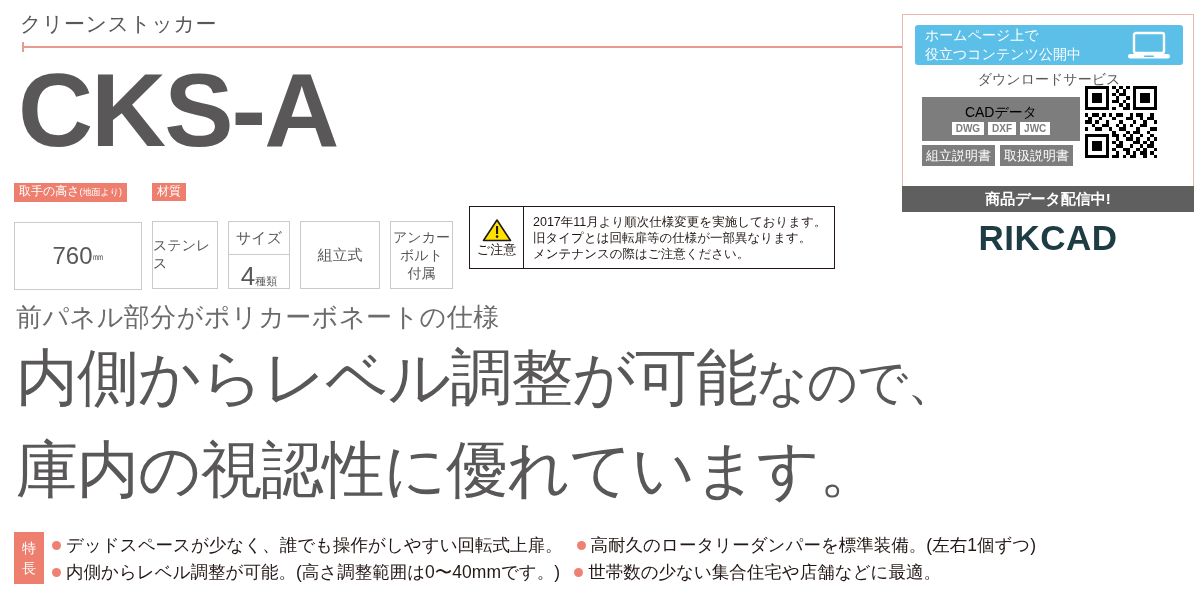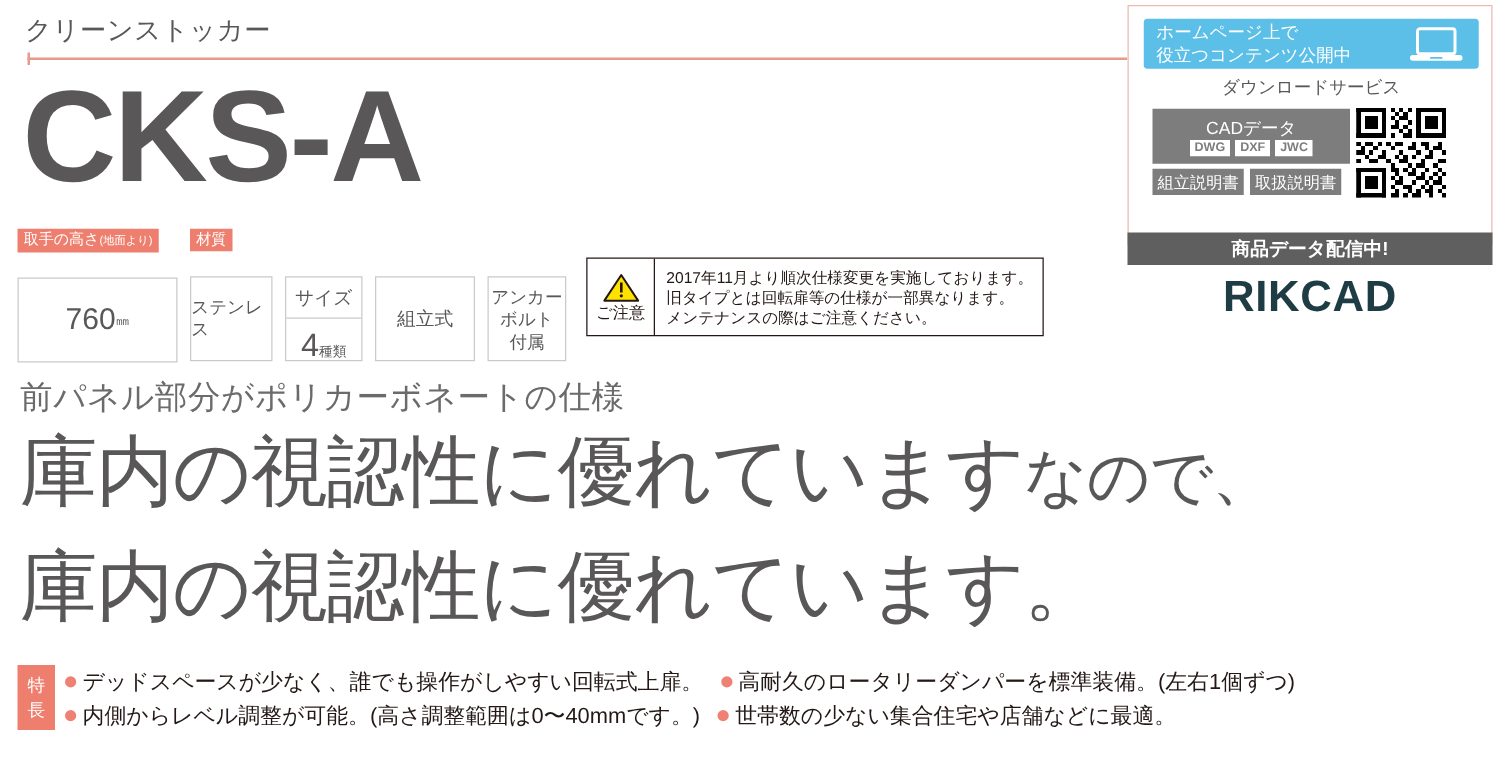--- a/index.html
+++ b/index.html
@@ -78,40 +78,40 @@
     border-right:1px solid #231815;box-sizing:border-box;
   }
   .warn-tri{position:relative;width:30px;height:24px;}
   .warn-tri svg{display:block;}
   .caution-label{font-size:13px;color:#231815;line-height:14px;margin-top:1px;}
   .caution-right{padding:4px 8px 4px 9px;display:flex;flex-direction:column;justify-content:center;}
   .caution-right div{font-size:12.5px;color:#231815;line-height:16px;white-space:nowrap;}
 
   
   .dl-panel{
-    position:absolute;left:902px;top:4px;width:292px;height:192px;
+    position:absolute;left:902px;top:14px;width:292px;height:192px;
     border:1px solid #eabab1;box-sizing:border-box;background:#fff;
   }
   .dl-banner{
     position:absolute;left:12px;top:10px;width:268px;height:40px;
     background:#5bbfe8;border-radius:3px;display:flex;align-items:center;
     box-sizing:border-box;padding-left:10px;
   }
   .dl-banner-text{color:#ffffff;font-size:14px;line-height:19px;}
   .laptop-icon{position:absolute;right:12px;top:6px;}
   .dl-title{
     position:absolute;left:0;top:56px;width:292px;text-align:center;
     font-size:14px;color:#595757;
   }
   .cad-block{
     position:absolute;left:19px;top:82px;width:158px;height:44px;
     background:#7d7d7d;display:flex;flex-direction:column;align-items:center;
     justify-content:center;box-sizing:border-box;
   }
-  .cad-title{color:#ffffff;font-size:14px;line-height:16px;}
+  .cad-title{color:#000000;font-size:14px;line-height:16px;}
   .cad-chips{display:flex;gap:4px;margin-top:2px;}
   .cad-chip{
     background:#ffffff;color:#7d7d7d;font-size:10px;font-weight:bold;
     padding:0px 4px;line-height:13px;
   }
   .doc-row{position:absolute;left:19px;top:130px;display:flex;gap:5px;}
   .doc-btn{
     background:#7d7d7d;color:#ffffff;font-size:13px;
     padding:2px 4px;line-height:17px;
   }
@@ -375,21 +375,21 @@
     </svg>
   </div>
 
   <div class="rik-bar">
     <span>商品データ配信中!</span>
   </div>
   <div class="rik-logo">RIKCAD</div>
 
   <div class="lead">前パネル部分がポリカーボネートの仕様</div>
   <div class="headline">
-    <span>庫内の視認性に優れています</span><span class="sm">なので、</span>
+    <span>内側からレベル調整が可能</span><span class="sm">なので、</span>
   </div>
   <div class="headline-2">庫内の視認性に優れています。</div>
 
   <div class="features">
     <div class="feat-badge">
       <span>特</span>
       <span>長</span>
     </div>
     <div class="feat-lines">
       <div class="feat-line">

